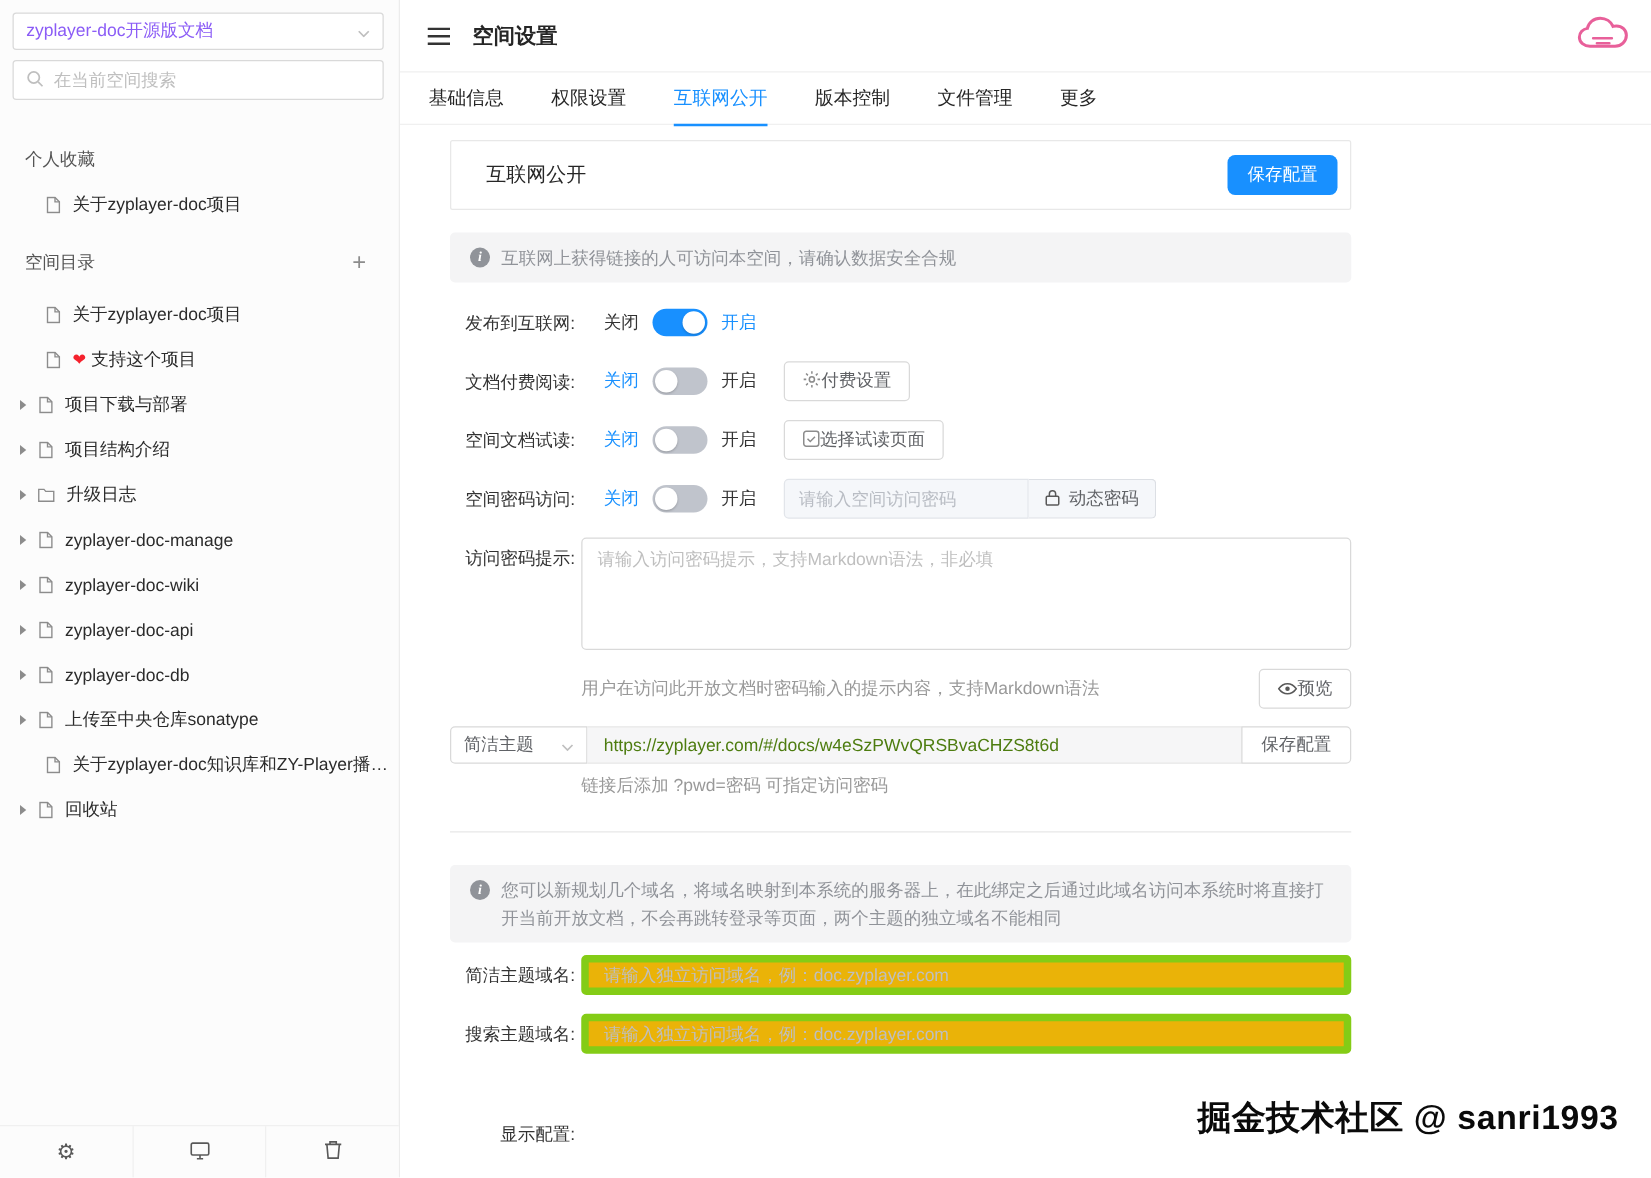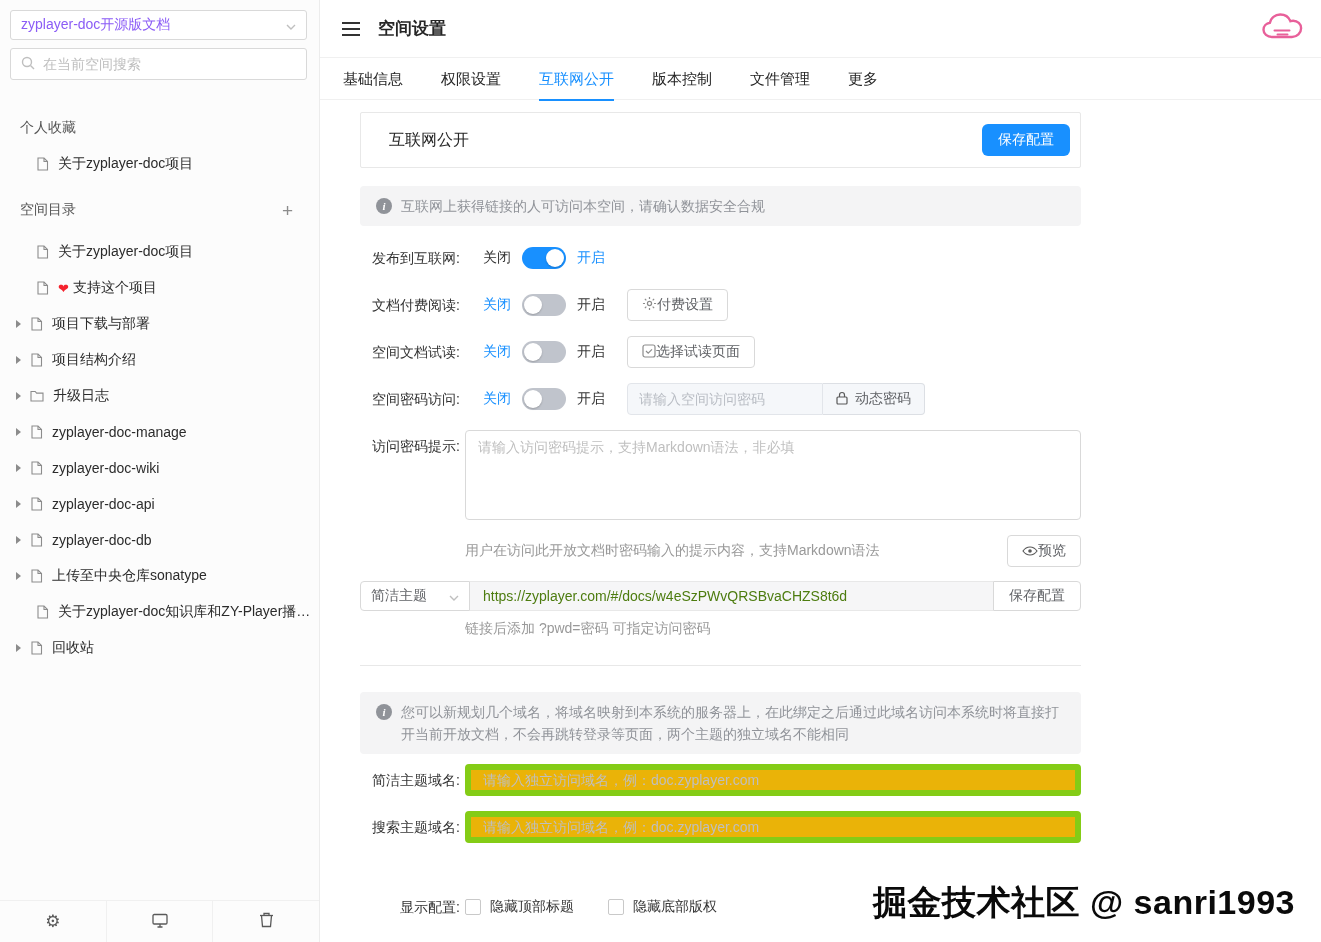--- a/index.html
+++ b/index.html
@@ -82,21 +82,21 @@
   .link-help{margin-left:105px;color:#999;line-height:22px}
 
   .divider{height:1px;background:#e8e8e8;margin:26px 0}
 
   .text-input{width:616px;height:32px;border:6px solid #84cc16;border-radius:4px;padding:0 12px;font-size:14px;color:#333;background:#eab308}
 
   .display-row{margin-top:48px}
   .checkbox{display:inline-flex;align-items:center;gap:9px;margin-right:34px;color:#333;cursor:pointer}
   .cb-box{width:16px;height:16px;border:1px solid #c9c9c9;border-radius:2px;background:#fff;flex:none}
 
-  .watermark{position:absolute;right:26px;bottom:16px;font-size:34px;font-weight:700;color:#0a0a0a;letter-spacing:.5px;z-index:99;white-space:nowrap}
+  .watermark{position:absolute;right:26px;bottom:30px;font-size:27px;font-weight:700;color:#0a0a0a;letter-spacing:.5px;z-index:99;white-space:nowrap}
 </style>
 </head>
 <body>
 
 <div class="sidebar">
   <div class="space-select">
     <span>zyplayer-doc开源版文档</span>
     <span><svg width="10" height="6" viewBox="0 0 10 6">
           <path d="M1 1l4 4 4-4" fill="none" stroke="#bfbfbf" stroke-width="1.4"></path>
         </svg></span>
@@ -427,29 +427,19 @@
 
       <div class="form-row">
         <div class="form-label">搜索主题域名:</div>
         <div class="form-ctrl">
           <input class="text-input" placeholder="请输入独立访问域名，例：doc.zyplayer.com" style="">
         </div>
       </div>
 
       <div class="form-row display-row">
         <div class="form-label">显示配置:</div>
-        <div class="form-ctrl">
-          <label class="checkbox">
-            <span class="cb-box"></span>
-            <span>隐藏顶部标题</span>
-          </label>
-          <label class="checkbox">
-            <span class="cb-box"></span>
-            <span>隐藏底部版权</span>
-          </label>
-        </div>
       </div>
 
     </div>
   </div>
 
   <div class="watermark">掘金技术社区 @ sanri1993</div>
 </div>
 
 </body></html>

